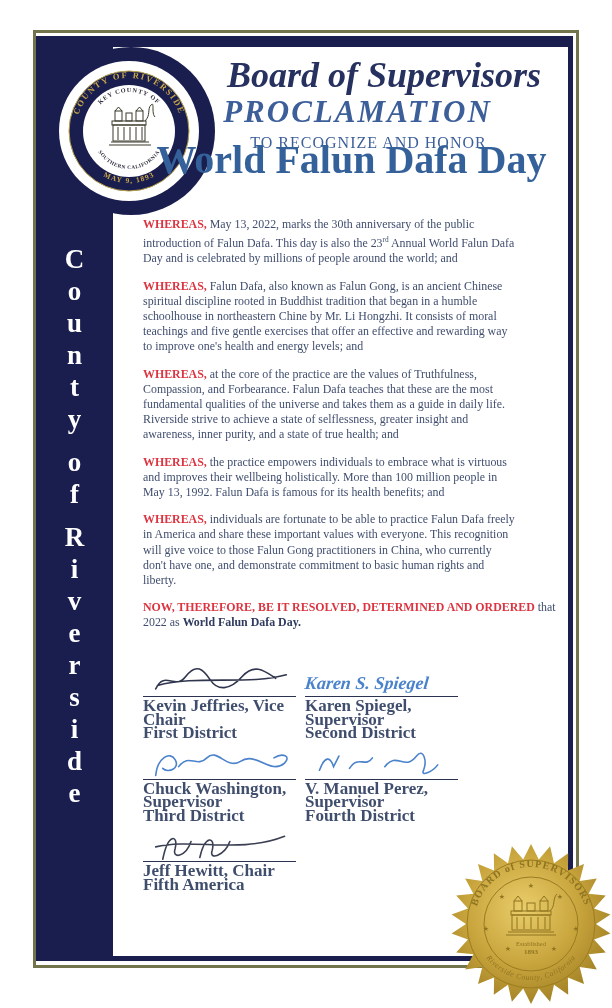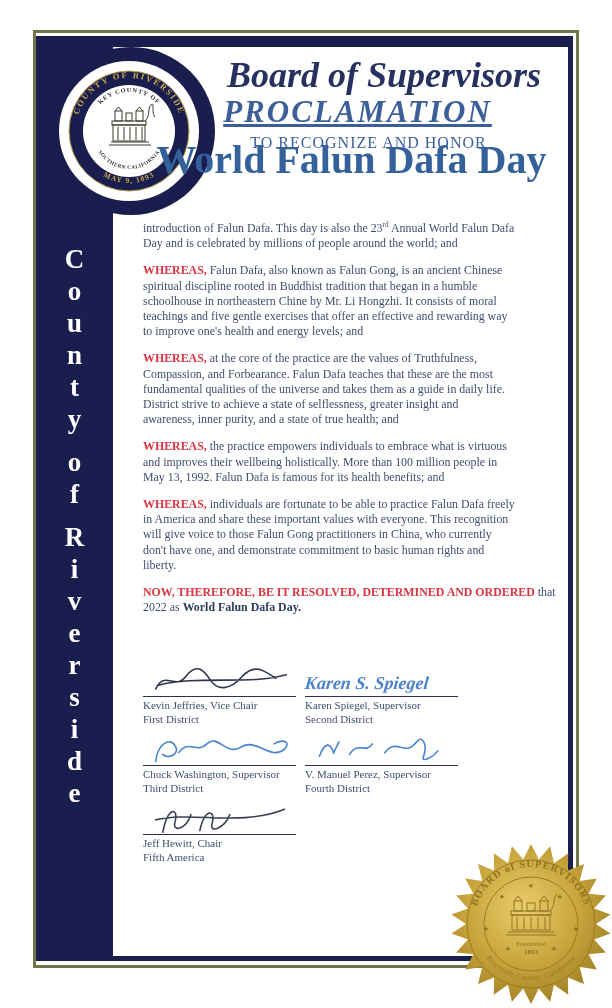--- a/index.html
+++ b/index.html
@@ -24,21 +24,21 @@
   .ribbon-text { position:absolute; left:36px; top:243px; width:77px;
                  display:flex; flex-direction:column; align-items:center; }
   .ribbon-text .letter { color:#fff; font-weight:bold; font-size:27px; line-height:32px; }
   .ribbon-text .gap { height:11px; }
 
   
   .hdr { position:absolute; text-align:center; white-space:nowrap; }
   .hdr-title { left:198px; top:54px; width:372px; font-size:36px; font-style:italic;
                font-weight:bold; color:var(--title); }
   .hdr-proc  { left:131px; top:94px; width:453px; font-size:31px; font-style:italic;
-               font-weight:bold; letter-spacing:2px; color:var(--hdrblue);text-decoration:underline; }
+               font-weight:bold; letter-spacing:2px; color:var(--hdrblue); }
   .hdr-recog { left:142px; top:134px; width:453px; font-size:16px; letter-spacing:1px;
                color:var(--hdrblue); }
   .hdr-subj  { left:125px; top:136px; width:453px; font-size:40px; 
                font-weight:bold; color:var(--script); }
 
   
   .body-col { position:absolute; left:143px; top:217px; width:430px;
               font-size:11.9px; color:var(--body); }
   .para { margin:0 0 12px 0; }
   .pline { white-space:nowrap; line-height:15.2px; }
@@ -47,21 +47,21 @@
   .b    { font-weight:bold; color:var(--bolddark); }
 
   
   .sigs { position:absolute; left:143px; top:666px; display:grid;
           grid-template-columns:162px 200px; row-gap:9px; }
   .sig-block { width:156px; }
   .sig-art { height:30px; display:flex; align-items:flex-end; }
   .sig-script { font-style:italic; font-weight:bold; font-size:18px; line-height:26px;
                 transform:skewX(-6deg); }
   .sig-line { border-bottom:1.5px solid #2b3150; width:153px; }
-  .sig-name, .sig-district { font-size:11px; line-height:13.5px; color:var(--body); }
+  .sig-name, .sig-district { font-size:17px; line-height:13.5px; color:var(--body);font-weight:bold; }
   .sig-name { margin-top:2px; }
 
   .gold-seal { position:absolute; left:450px; top:843px; }
 </style>
 </head>
 <body>
 
 <div class="page">
 
   <div class="frame-olive"></div>
@@ -129,35 +129,36 @@
     </g>
   </svg>
 
   <div class="hdr hdr-title">Board of Supervisors</div>
   <div class="hdr hdr-proc">PROCLAMATION</div>
   <div class="hdr hdr-recog">TO RECOGNIZE AND HONOR</div>
   <div class="hdr hdr-subj">World Falun Dafa Day</div>
 
   <div class="body-col" id="paragraphs">
       <div class="para">
+        <div class="pline"><span class="lead">WHEREAS,</span><span> May 13, 2022, marks the 30th anniversary of the public</span></div>
         <div class="pline"><span>introduction of Falun Dafa. This day is also the 23</span><span class="sup">rd</span><span> Annual World Falun Dafa</span></div>
         <div class="pline"><span>Day and is celebrated by millions of people around the world; and</span></div>
       </div>
       <div class="para">
         <div class="pline"><span class="lead">WHEREAS,</span><span> Falun Dafa, also known as Falun Gong, is an ancient Chinese</span></div>
         <div class="pline"><span>spiritual discipline rooted in Buddhist tradition that began in a humble</span></div>
         <div class="pline"><span>schoolhouse in northeastern Chine by Mr. Li Hongzhi. It consists of moral</span></div>
         <div class="pline"><span>teachings and five gentle exercises that offer an effective and rewarding way</span></div>
         <div class="pline"><span>to improve one's health and energy levels; and</span></div>
       </div>
       <div class="para">
         <div class="pline"><span class="lead">WHEREAS,</span><span> at the core of the practice are the values of Truthfulness,</span></div>
         <div class="pline"><span>Compassion, and Forbearance. Falun Dafa teaches that these are the most</span></div>
         <div class="pline"><span>fundamental qualities of the universe and takes them as a guide in daily life.</span></div>
-        <div class="pline"><span>District strive to achieve a state of selflessness, greater insight and</span></div>
+        <div class="pline"><span>Riverside strive to achieve a state of selflessness, greater insight and</span></div>
         <div class="pline"><span>awareness, inner purity, and a state of true health; and</span></div>
       </div>
       <div class="para">
         <div class="pline"><span class="lead">WHEREAS,</span><span> the practice empowers individuals to embrace what is virtuous</span></div>
         <div class="pline"><span>and improves their wellbeing holistically. More than 100 million people in</span></div>
         <div class="pline"><span>May 13, 1992. Falun Dafa is famous for its health benefits; and</span></div>
       </div>
       <div class="para">
         <div class="pline"><span class="lead">WHEREAS,</span><span> individuals are fortunate to be able to practice Falun Dafa freely</span></div>
         <div class="pline"><span>in America and share these important values with everyone. This recognition</span></div>

